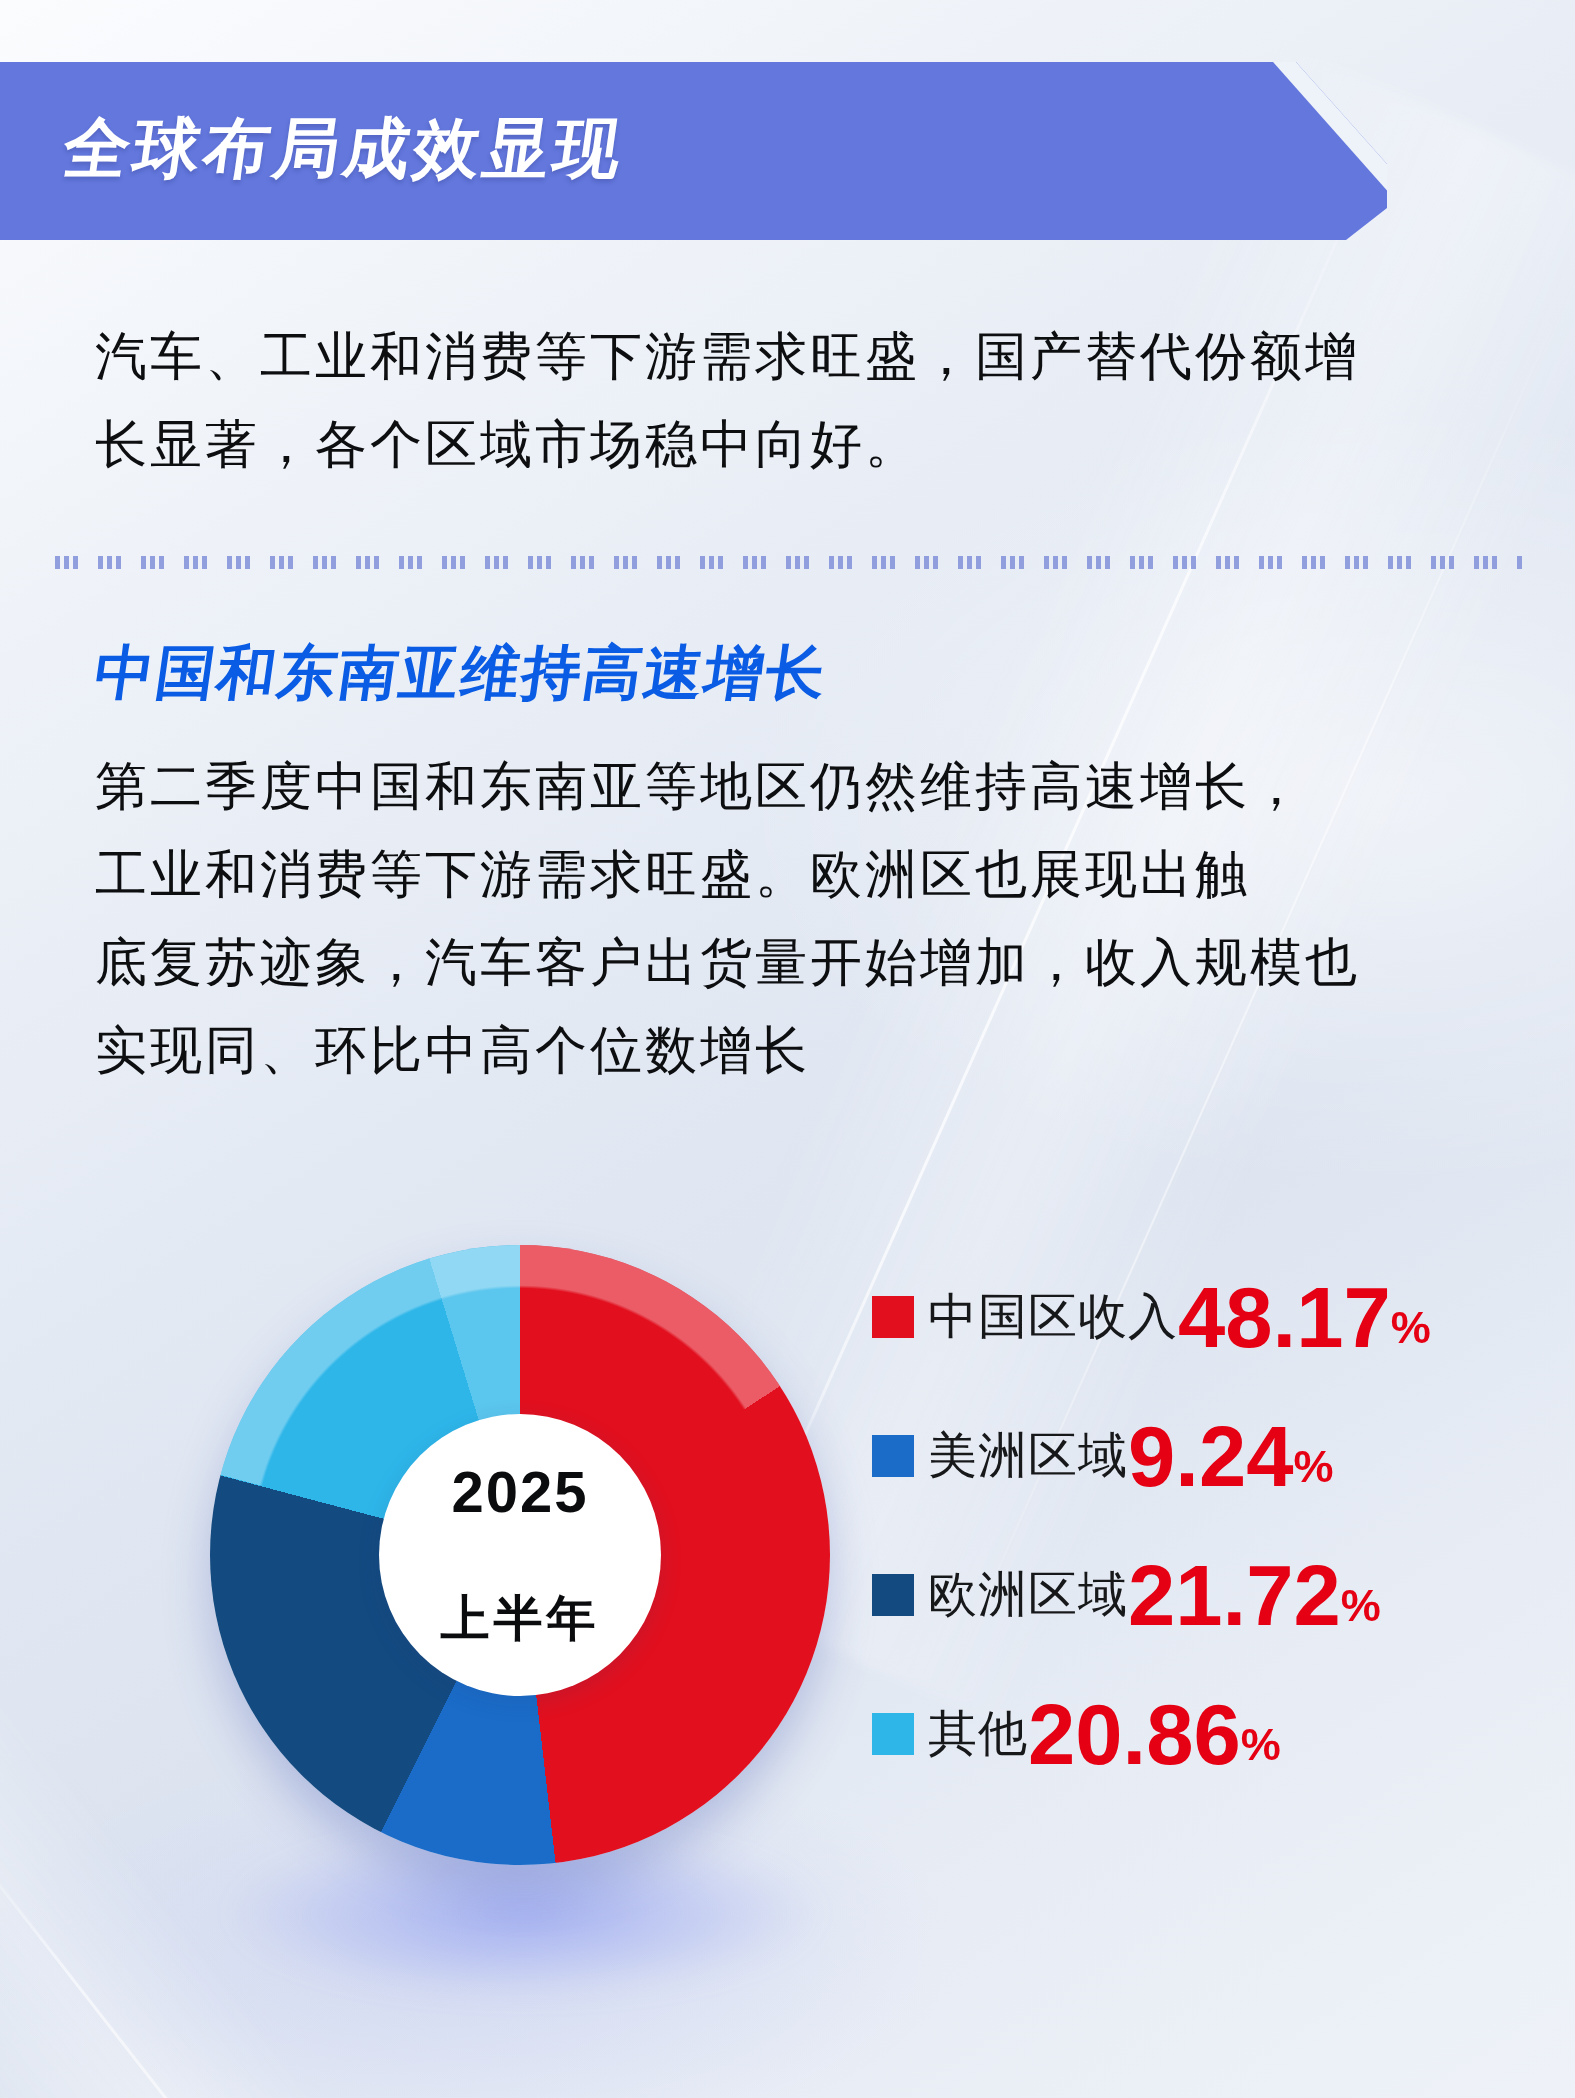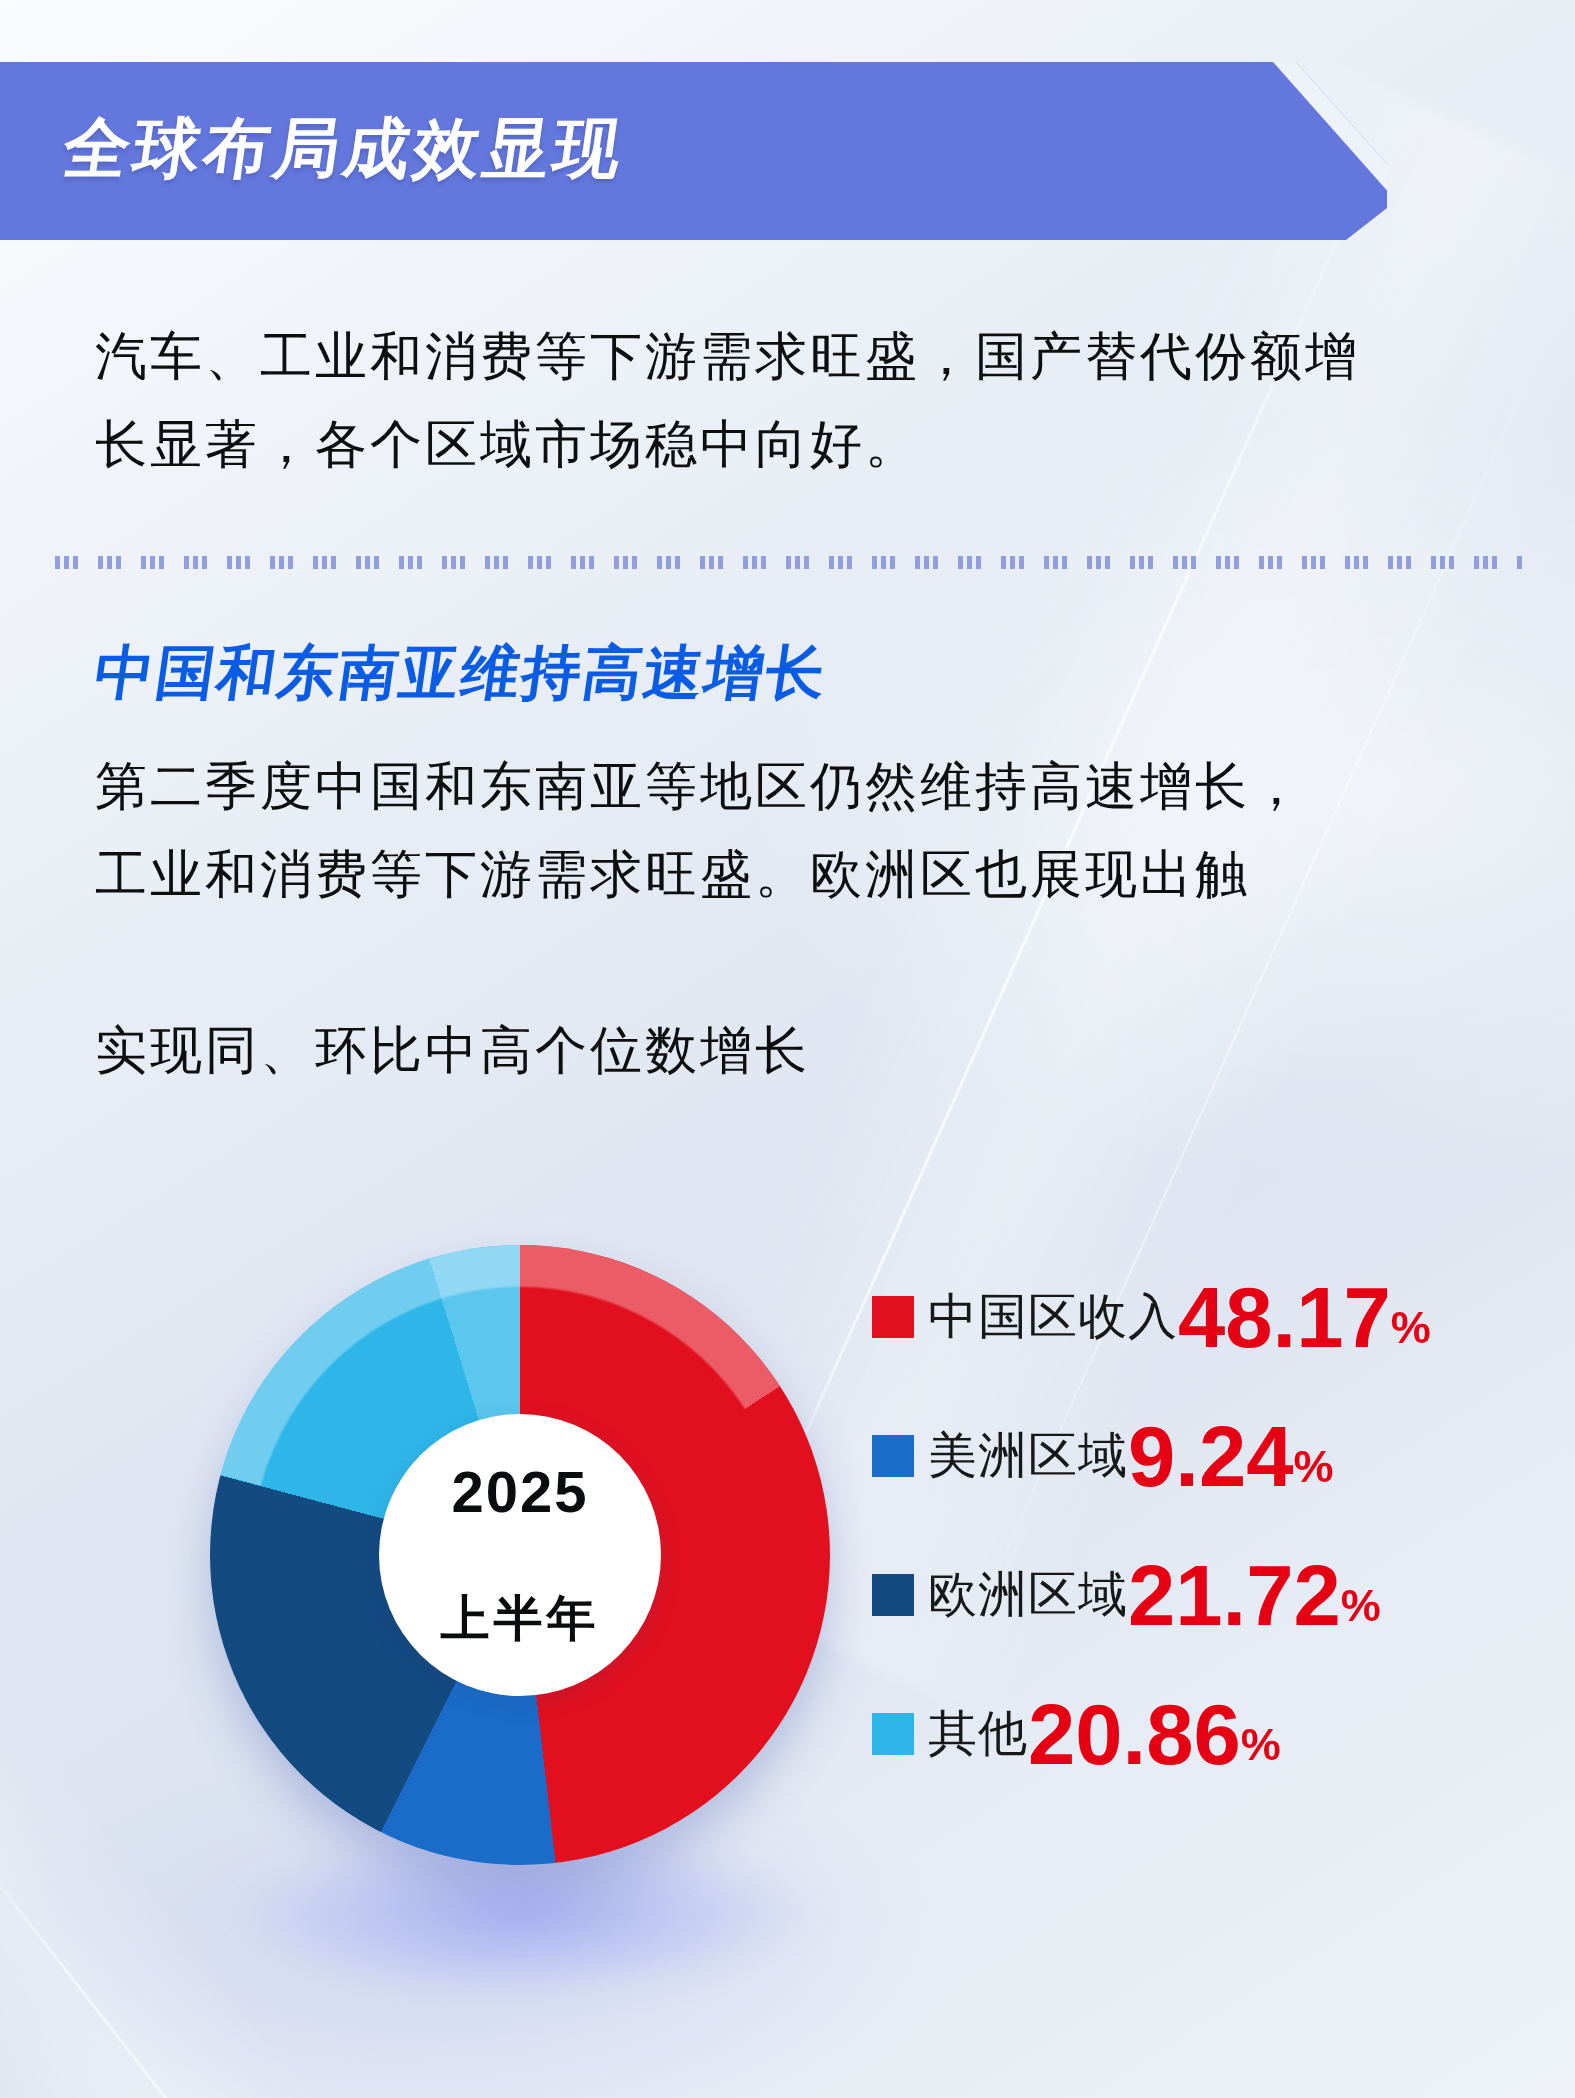--- a/index.html
+++ b/index.html
@@ -107,21 +107,21 @@
     <span>汽车、工业和消费等下游需求旺盛，国产替代份额增</span><br>
     <span>长显著，各个区域市场稳中向好。</span>
   </p>
 
   <div class="dotted-sep"></div>
 
   <h2 class="section-heading">中国和东南亚维持高速增长</h2>
   <p class="section-body">
     <span>第二季度中国和东南亚等地区仍然维持高速增长，</span><br>
     <span>工业和消费等下游需求旺盛。欧洲区也展现出触</span><br>
-    <br>
+    <span>底复苏迹象，汽车客户出货量开始增加，收入规模也</span><br>
     <span>实现同、环比中高个位数增长</span>
   </p>
 
   <div class="donut-glow"></div>
   <div class="donut" id="donut" style="background: conic-gradient(rgb(226, 16, 31) 0deg, rgb(226, 16, 31) 173.41deg, rgb(26, 108, 200) 173.41deg, rgb(26, 108, 200) 206.68deg, rgb(19, 74, 128) 206.68deg, rgb(19, 74, 128) 284.87deg, rgb(46, 182, 233) 284.87deg, rgb(46, 182, 233) 359.96deg);">
     <div class="donut-center">
       <div class="yr">2025</div>
       <div class="period">上半年</div>
     </div>
   </div>

